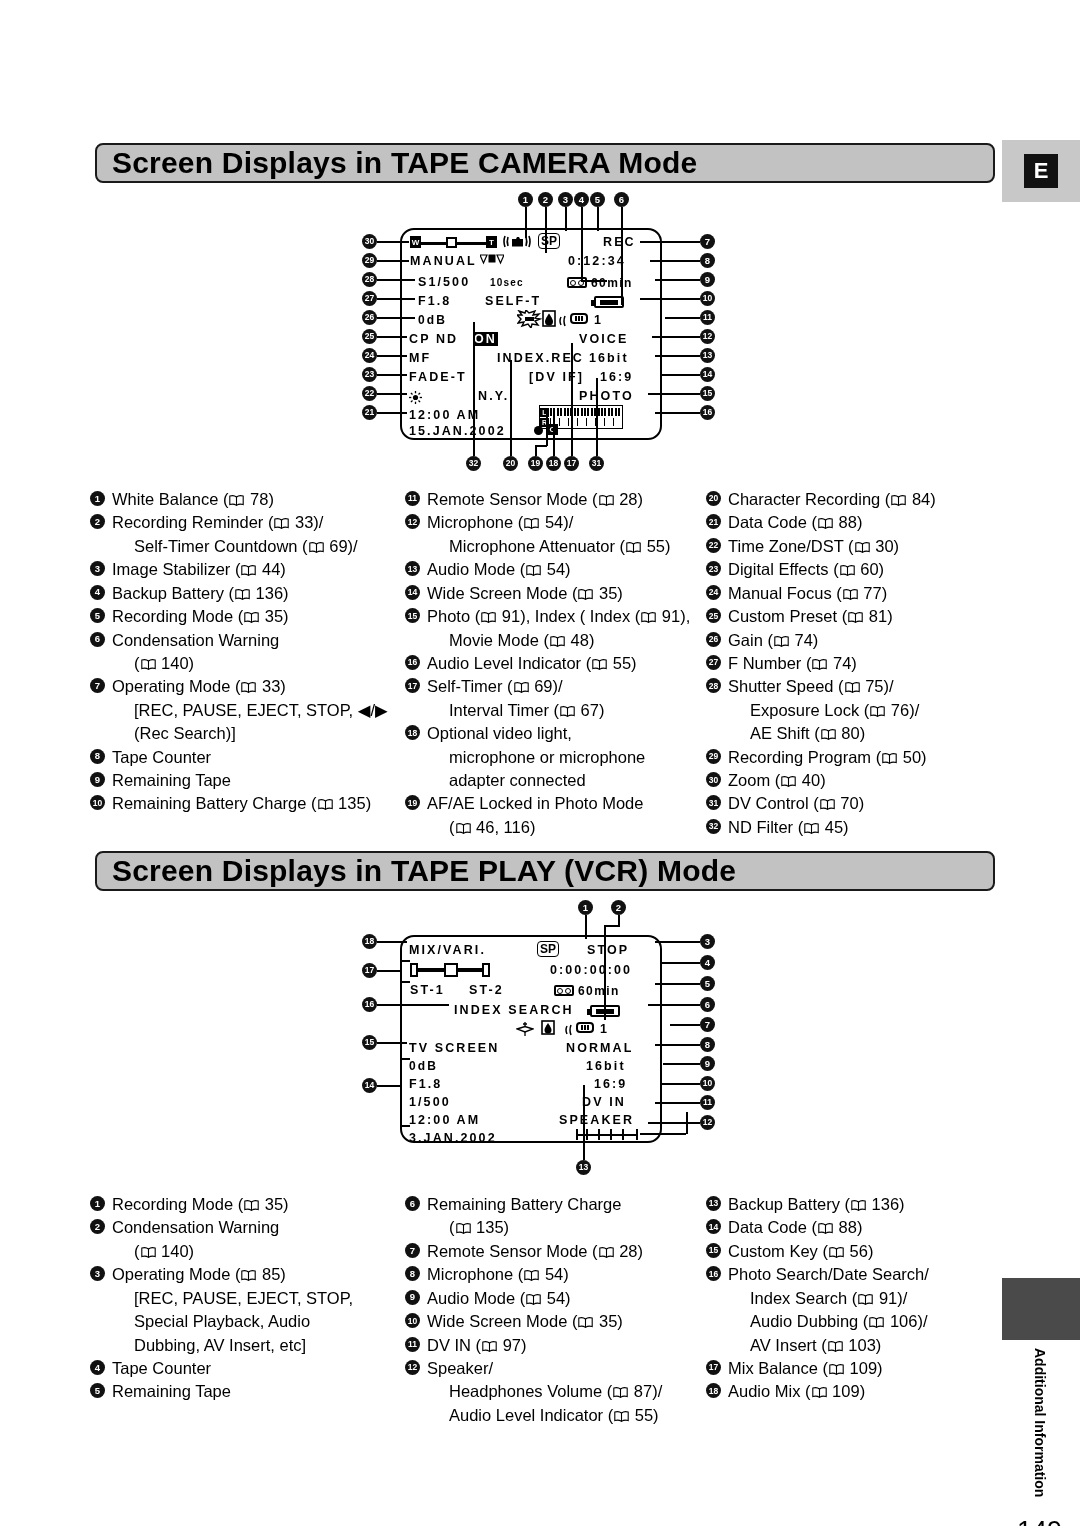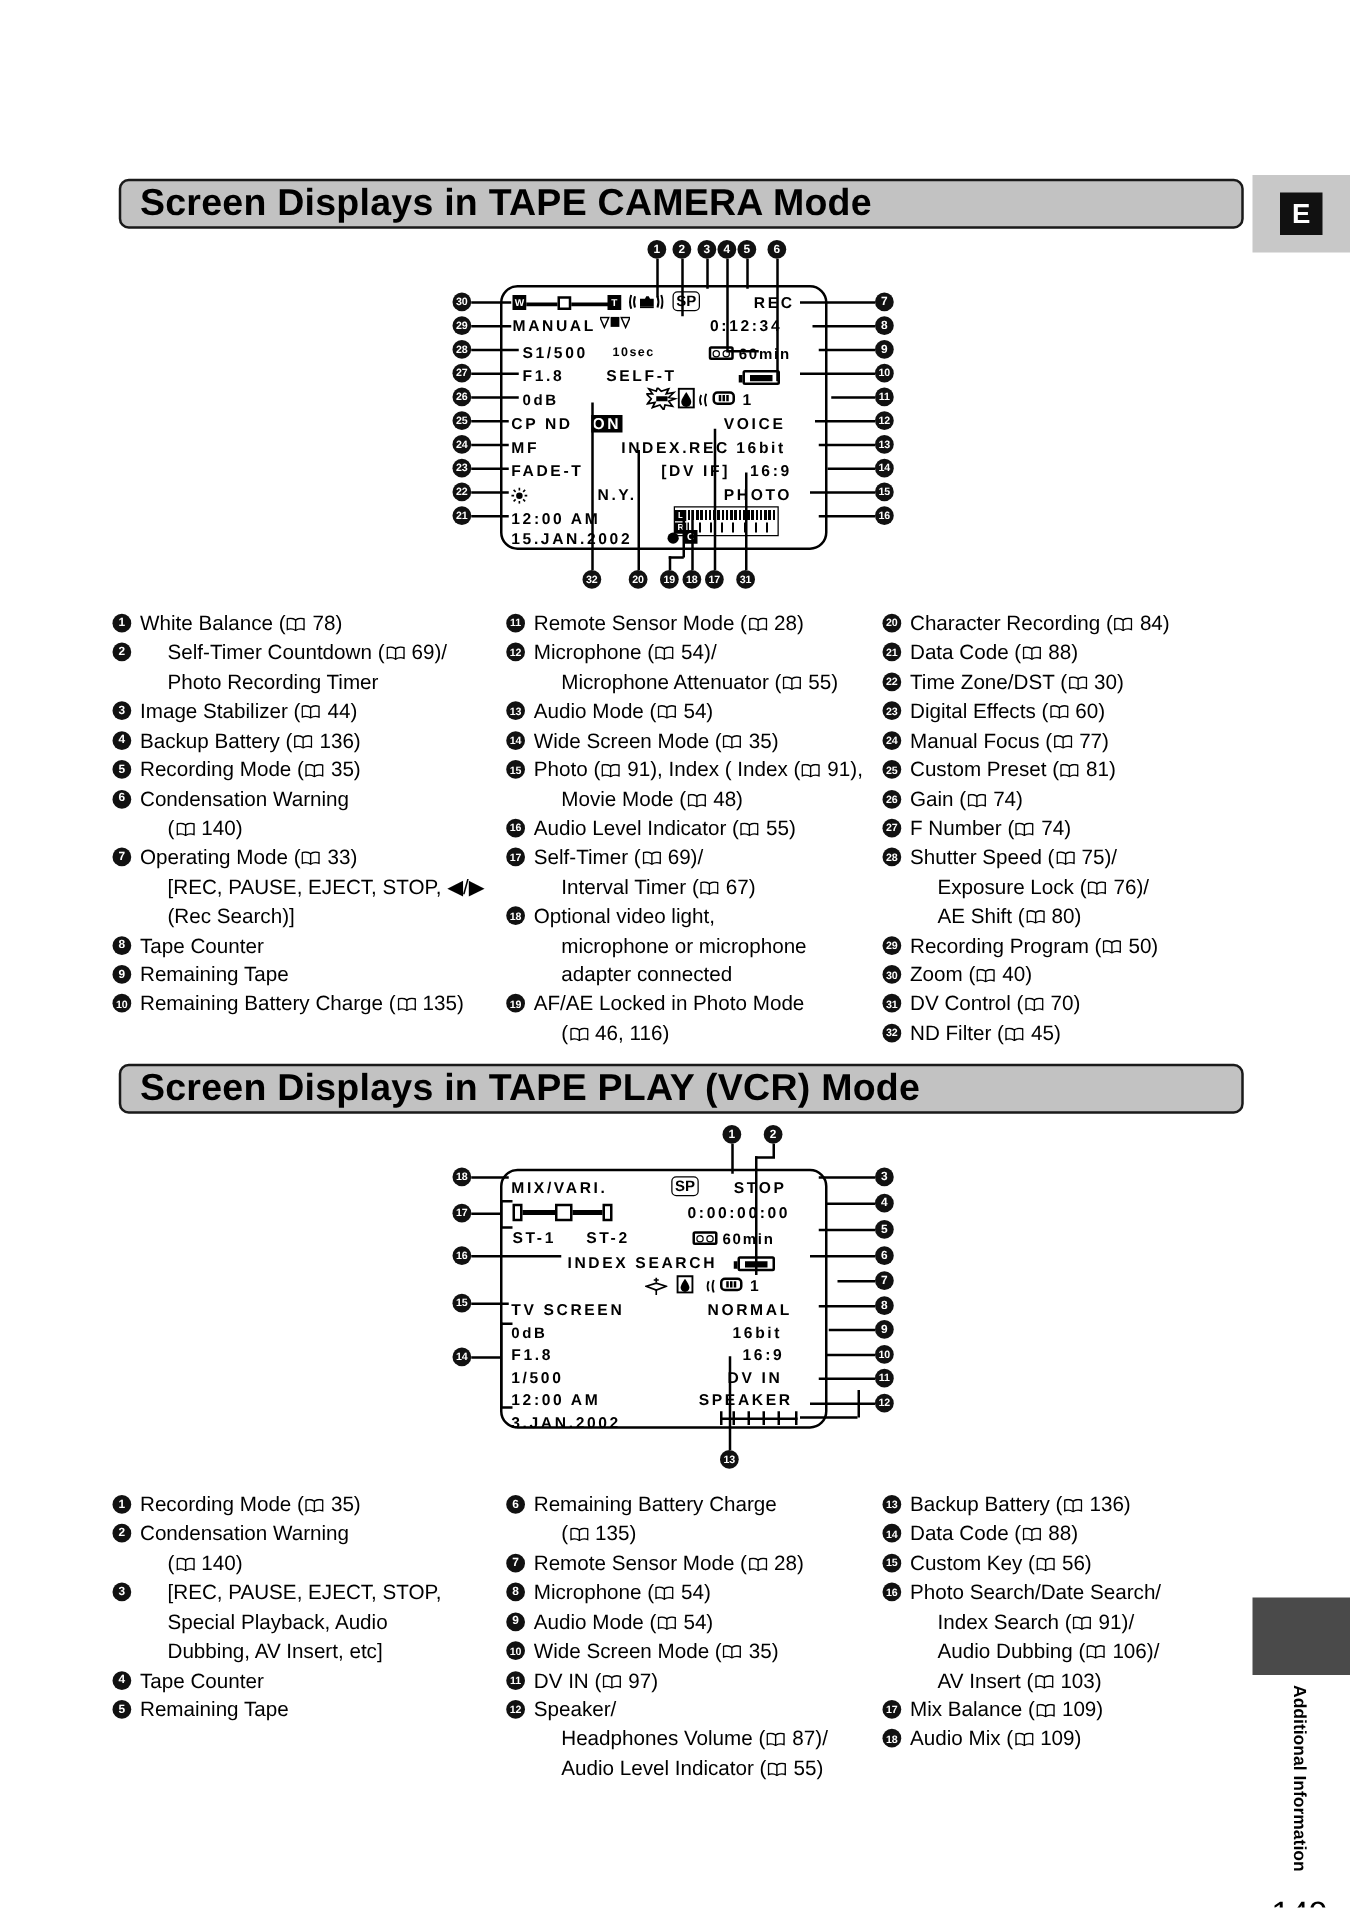--- a/index.html
+++ b/index.html
@@ -366,25 +366,28 @@
 <div class="legend" id="legend1-c1" style="left:90px; top:488px; width:310px;">
     <div class="row">
       <span class="num">1</span>
       <div>White Balance (<span class="book"><svg width="15" height="11" viewBox="0 0 15 11">
             <path d="M7.5,2 C5.5,0.4 2.5,0.5 0.8,1.1 L0.8,9.6 C2.5,9 5.5,9 7.5,10.4 C9.5,9 12.5,9 14.2,9.6 L14.2,1.1 C12.5,0.5 9.5,0.4 7.5,2 Z" fill="none" stroke="#000" stroke-width="1.1"></path>
             <line x1="7.5" y1="2" x2="7.5" y2="10.4" stroke="#000" stroke-width="1.1"></line>
           </svg></span> 78)</div>
     </div>
     <div class="row">
       <span class="num">2</span>
+      <div>Recording Reminder (<span class="book"><svg width="15" height="11" viewBox="0 0 15 11">
+            <path d="M7.5,2 C5.5,0.4 2.5,0.5 0.8,1.1 L0.8,9.6 C2.5,9 5.5,9 7.5,10.4 C9.5,9 12.5,9 14.2,9.6 L14.2,1.1 C12.5,0.5 9.5,0.4 7.5,2 Z" fill="none" stroke="#000" stroke-width="1.1"></path>
+            <line x1="7.5" y1="2" x2="7.5" y2="10.4" stroke="#000" stroke-width="1.1"></line>
+          </svg></span> 33)/</div>
       <div class="cont">Self-Timer Countdown (<span class="book"><svg width="15" height="11" viewBox="0 0 15 11">
             <path d="M7.5,2 C5.5,0.4 2.5,0.5 0.8,1.1 L0.8,9.6 C2.5,9 5.5,9 7.5,10.4 C9.5,9 12.5,9 14.2,9.6 L14.2,1.1 C12.5,0.5 9.5,0.4 7.5,2 Z" fill="none" stroke="#000" stroke-width="1.1"></path>
             <line x1="7.5" y1="2" x2="7.5" y2="10.4" stroke="#000" stroke-width="1.1"></line>
           </svg></span> 69)/</div>
-      <div class="cont">Photo Recording Timer</div>
     </div>
     <div class="row">
       <span class="num">3</span>
       <div>Image Stabilizer (<span class="book"><svg width="15" height="11" viewBox="0 0 15 11">
             <path d="M7.5,2 C5.5,0.4 2.5,0.5 0.8,1.1 L0.8,9.6 C2.5,9 5.5,9 7.5,10.4 C9.5,9 12.5,9 14.2,9.6 L14.2,1.1 C12.5,0.5 9.5,0.4 7.5,2 Z" fill="none" stroke="#000" stroke-width="1.1"></path>
             <line x1="7.5" y1="2" x2="7.5" y2="10.4" stroke="#000" stroke-width="1.1"></line>
           </svg></span> 44)</div>
     </div>
     <div class="row">
       <span class="num">4</span>
@@ -759,20 +762,24 @@
     <div class="row">
       <span class="num">2</span>
       <div>Condensation Warning</div>
       <div class="cont">(<span class="book"><svg width="15" height="11" viewBox="0 0 15 11">
             <path d="M7.5,2 C5.5,0.4 2.5,0.5 0.8,1.1 L0.8,9.6 C2.5,9 5.5,9 7.5,10.4 C9.5,9 12.5,9 14.2,9.6 L14.2,1.1 C12.5,0.5 9.5,0.4 7.5,2 Z" fill="none" stroke="#000" stroke-width="1.1"></path>
             <line x1="7.5" y1="2" x2="7.5" y2="10.4" stroke="#000" stroke-width="1.1"></line>
           </svg></span> 140)</div>
     </div>
     <div class="row">
       <span class="num">3</span>
+      <div>Operating Mode (<span class="book"><svg width="15" height="11" viewBox="0 0 15 11">
+            <path d="M7.5,2 C5.5,0.4 2.5,0.5 0.8,1.1 L0.8,9.6 C2.5,9 5.5,9 7.5,10.4 C9.5,9 12.5,9 14.2,9.6 L14.2,1.1 C12.5,0.5 9.5,0.4 7.5,2 Z" fill="none" stroke="#000" stroke-width="1.1"></path>
+            <line x1="7.5" y1="2" x2="7.5" y2="10.4" stroke="#000" stroke-width="1.1"></line>
+          </svg></span> 85)</div>
       <div class="cont">[REC, PAUSE, EJECT, STOP,</div>
       <div class="cont">Special Playback, Audio</div>
       <div class="cont">Dubbing, AV Insert, etc]</div>
     </div>
     <div class="row">
       <span class="num">4</span>
       <div>Tape Counter</div>
     </div>
     <div class="row">
       <span class="num">5</span>

